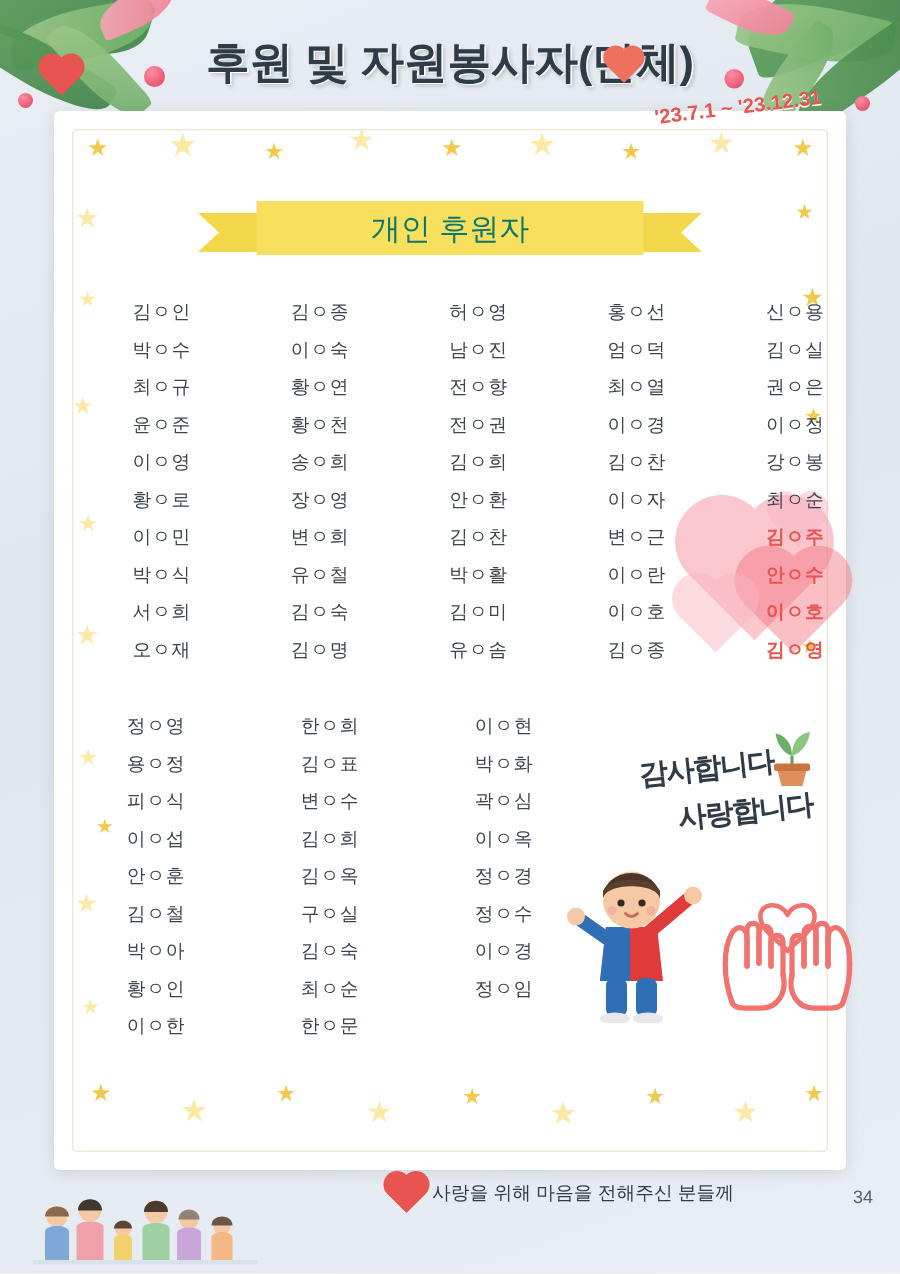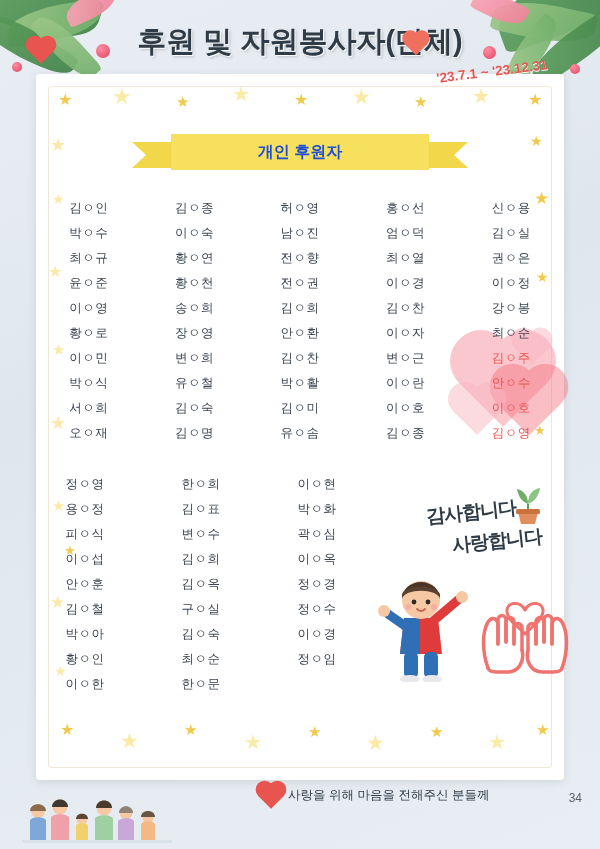--- a/index.html
+++ b/index.html
@@ -107,23 +107,23 @@
     transform: translateX(-50%);
     width: 258px;
     height: 36px;
     background: #f6e05e;
     display: flex;
     align-items: center;
     justify-content: center;
     z-index: 5;
   }
   .ribbon-label {
-    font-size: 16px;
-    font-weight: bold;
-    color: #1d4ed8;
+    font-size: 20px;
+    font-weight: normal;
+    color: #0f766e;
   }
   .ribbon-tail {
     position: absolute;
     top: 142px;
     width: 46px;
     height: 26px;
     background: #f3d74b;
     z-index: 4;
   }
   .ribbon-tail.left {
@@ -142,37 +142,38 @@
     position: absolute;
     left: 36px;
     width: 528px;
     z-index: 3;
   }
   .names-block.block1 { top: 196px; }
   .names-block.block2 { top: 472px; }
   .cols {
     display: flex;
     width: 100%;
+    padding-left: 19px;
   }
   .col {
     flex: 1 1 0;
     display: flex;
     flex-direction: column;
     align-items: center;
   }
   .name {
     font-size: 12.5px;
     color: #3b4450;
     line-height: 25px;
     letter-spacing: .5px;
     white-space: nowrap;
   }
   .name.highlight {
     color: #e8544f;
-    font-weight: normal;
+    font-weight: bold;
   }
   
   .heart-cluster {
     position: absolute;
     right: 26px;
     top: 330px;
     width: 120px;
     height: 130px;
     z-index: 2;
     pointer-events: none;

